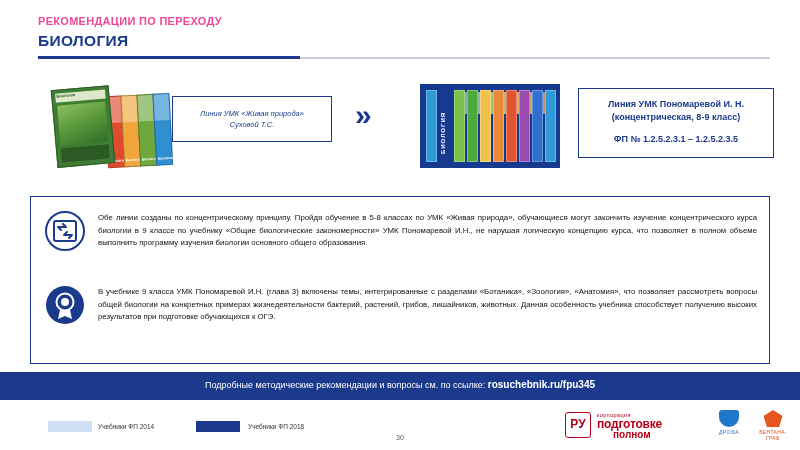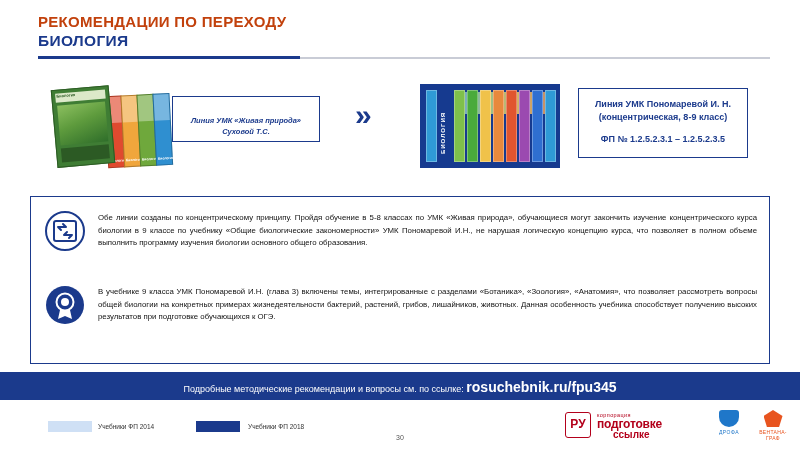--- a/index.html
+++ b/index.html
@@ -19,23 +19,23 @@
   .header {
     position: absolute;
     left: 0; top: 0;
     width: 800px;
     height: 62px;
   }
   .header-title {
     position: absolute;
     left: 38px;
     top: 12px;
-    font-size: 15px;
-    font-weight: bold;
-    color: #c2410c;
+    font-size: 11px;
+    font-weight: bold;
+    color: #ec4899;
     letter-spacing: .3px;
     line-height: 19px;
   }
   .header-sub {
     position: absolute;
     left: 38px;
     top: 31px;
     font-size: 15.5px;
     font-weight: bold;
     color: #1b3a8c;
@@ -141,27 +141,27 @@
     position: absolute;
     background: #ffffff;
     border: 1px solid #1b3a8c;
     box-sizing: border-box;
     color: #1b3a8c;
     text-align: center;
   }
   .callout-left {
     left: 172px;
     top: 96px;
-    width: 148px;
+    width: 160px;
     height: 46px;
-    padding-top: 18px;
+    padding-top: 11px;
     font-size: 7.5px;
     line-height: 11px;
     font-style: italic;
-    font-weight: bold;
+    font-weight: normal;
   }
   .arrow {
     position: absolute;
     left: 355px;
     top: 100px;
     font-size: 30px;
     color: #1b3a8c;
     font-weight: bold;
     line-height: 30px;
   }
@@ -198,21 +198,21 @@
     transform: rotate(-90deg);
     font-size: 6px;
     font-weight: bold;
     color: #ffffff;
     letter-spacing: 1px;
   }
 
   .callout-right {
     left: 578px;
     top: 88px;
-    width: 170px;
+    width: 196px;
     height: 70px;
     padding-top: 9px;
     font-size: 9px;
     line-height: 13px;
     font-weight: bold;
   }
   .callout-right .code {
     display: block;
     margin-top: 9px;
     font-size: 9px;
@@ -264,21 +264,21 @@
   }
   .bottom-bar-text {
     position: absolute;
     width: 800px;
     top: 7px;
     text-align: center;
     color: #ffffff;
     font-size: 9px;
   }
   .bottom-bar-text b {
-    font-size: 14px;
+    font-size: 10px;
   }
 
   
   .legend-swatch {
     position: absolute;
     width: 44px;
     height: 11px;
   }
   .legend-swatch.a { left: 48px; top: 421px; background: #cfe0f5; }
   .legend-swatch.b { left: 196px; top: 421px; background: #1b3a8c; }
@@ -485,21 +485,21 @@
 <div class="legend-label a">Учебники ФП 2014</div>
 <div class="legend-swatch b"></div>
 <div class="legend-label b">Учебники ФП 2018</div>
 
 <div class="page-number">30</div>
 
 <div class="logo-ru">
   <div class="emblem">РУ</div>
   <div class="word1">корпорация</div>
   <div class="word2">подготовке</div>
-  <div class="word3">ссылке</div>
+  <div class="word3">полном</div>
 </div>
 
 <div class="logo-drofa">
   <div class="mark"></div>
   <div class="nm">ДРОФА</div>
 </div>
 
 <div class="logo-ventana">
   <div class="mark"></div>
   <div class="nm">ВЕНТАНА-ГРАФ</div>

